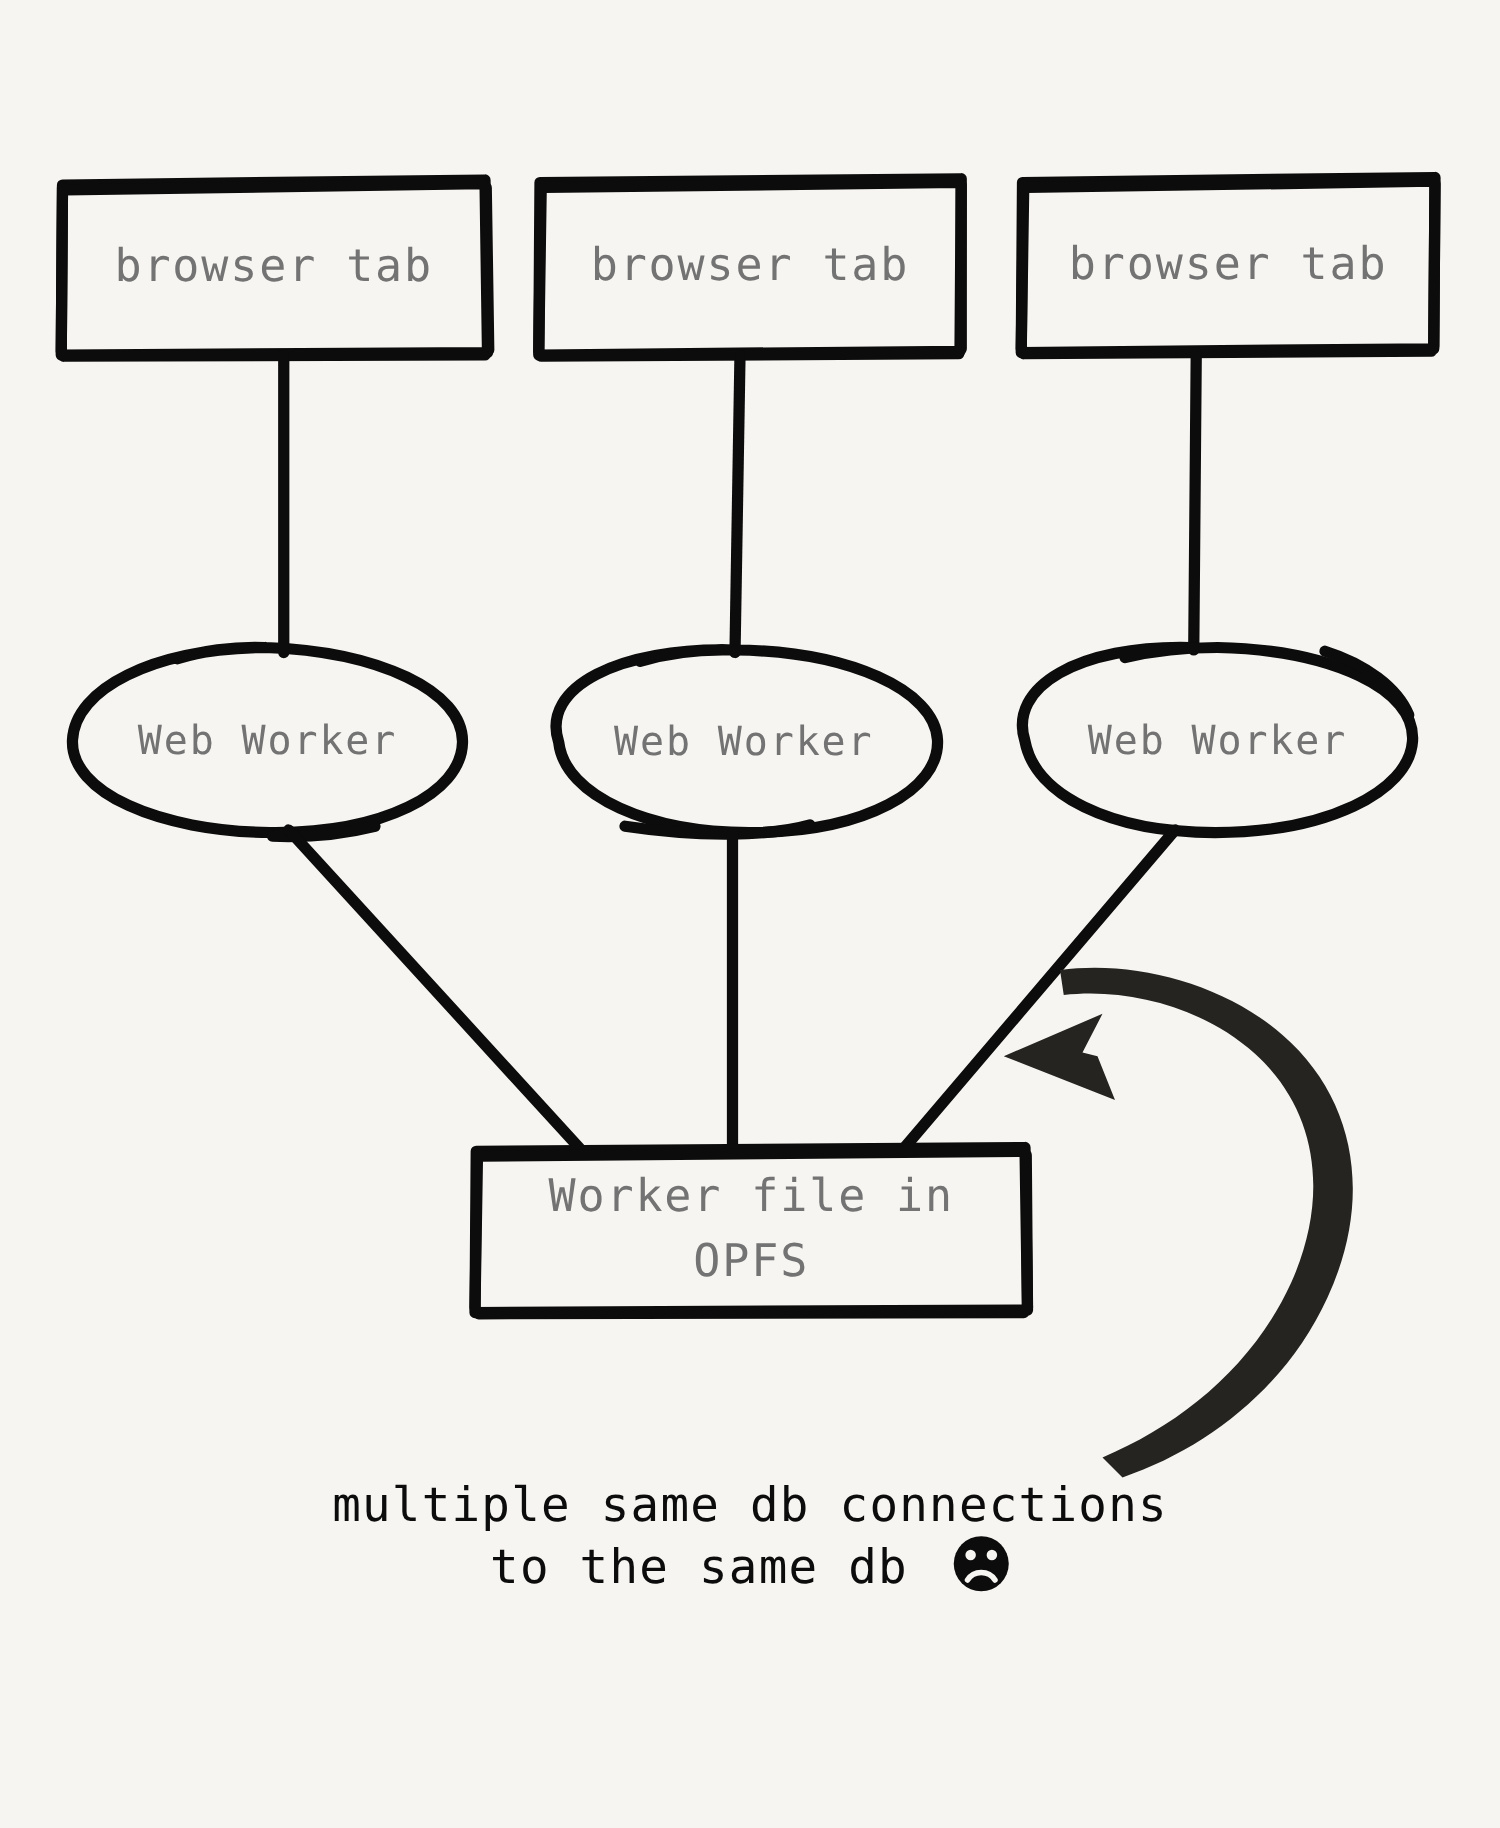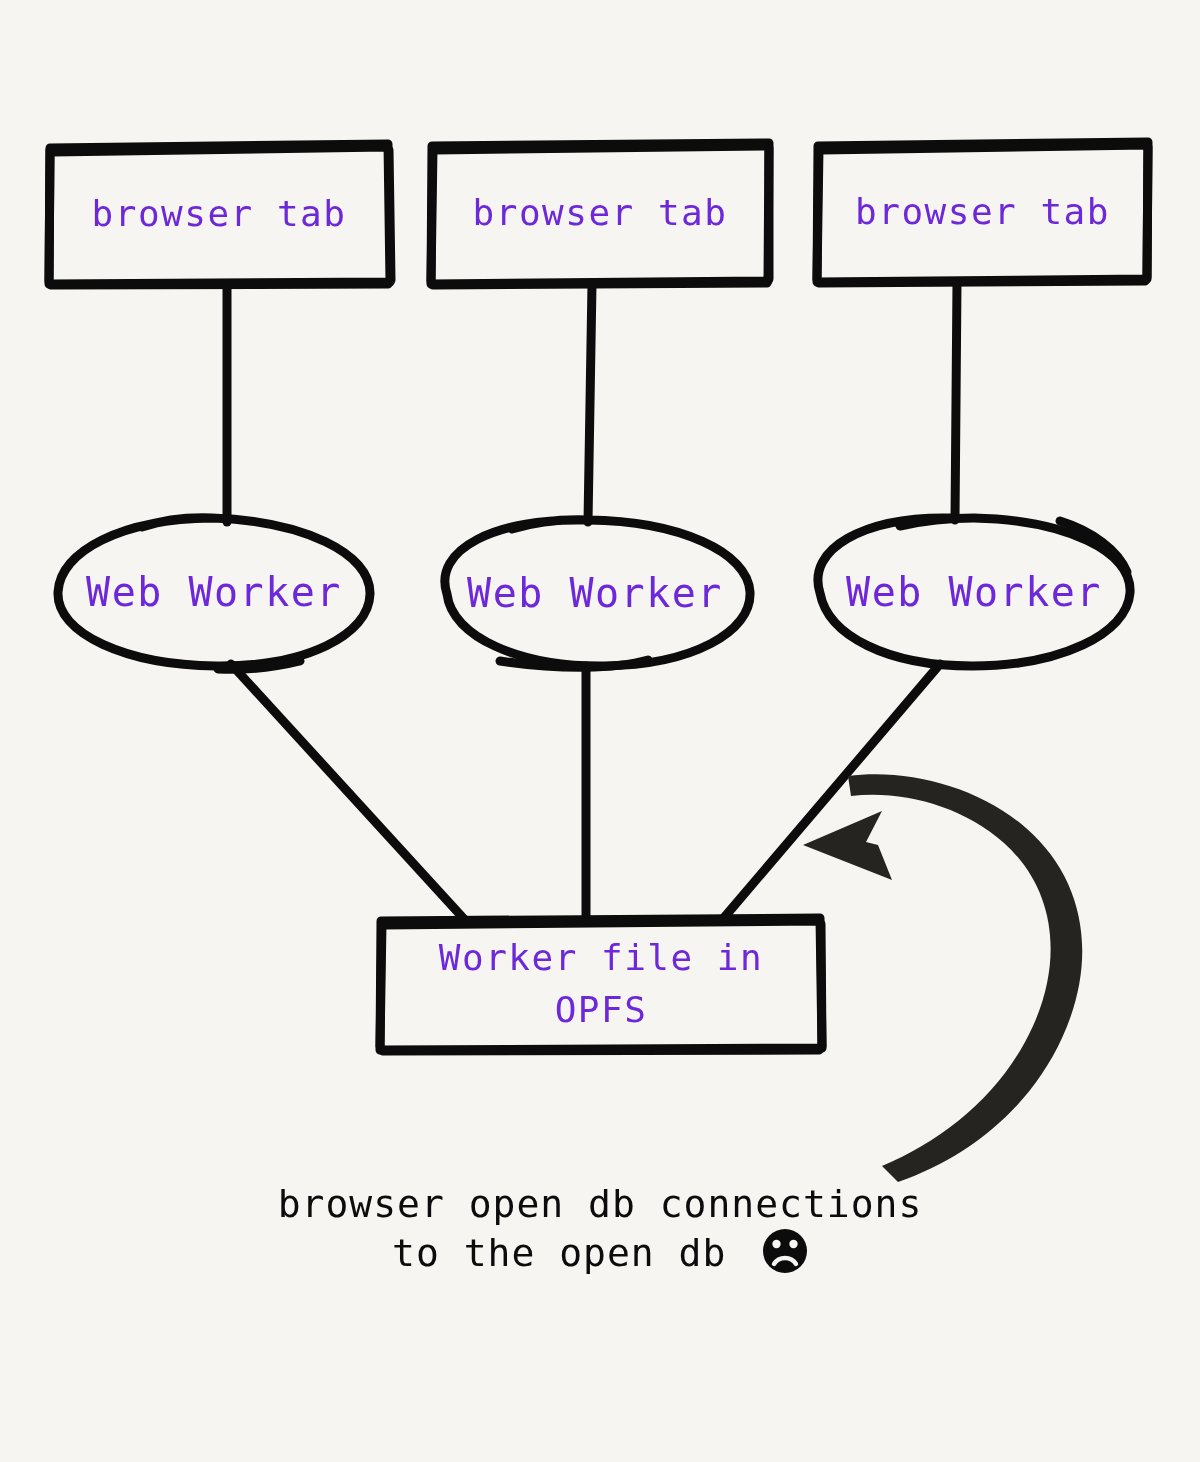--- a/index.html
+++ b/index.html
@@ -24,32 +24,32 @@
     width: 1200px;
     height: 1462px;
     display: block;
   }
   .node-label {
     position: absolute;
     display: flex;
     align-items: center;
     justify-content: center;
     text-align: center;
-    color: #6d28d9;
+    color: #737373;
     font-family: "DejaVu Sans Mono", monospace;
     letter-spacing: 1.5px;
     white-space: pre-line;
     line-height: 1.45;
     pointer-events: none;
   }
   .tab-label {
     font-size: 36px;
   }
   .worker-label {
-    font-size: 40px;
+    font-size: 32px;
   }
   .store-label {
     font-size: 36px;
   }
   .caption {
     position: absolute;
     left: 190px;
     top: 1180px;
     width: 820px;
     text-align: center;
@@ -162,17 +162,17 @@
   <div class="node-label tab-label" style="left:817px; top:142px; width:331px; height:140px;">browser tab</div>
 
   <div class="node-label worker-label" style="left:58px; top:518px; width:312px; height:148px;">Web Worker</div>
   <div class="node-label worker-label" style="left:440px; top:520px; width:310px; height:146px;">Web Worker</div>
   <div class="node-label worker-label" style="left:818px; top:518px; width:312px; height:148px;">Web Worker</div>
 
   <div class="node-label store-label" style="left:380px; top:918px; width:442px; height:132px;">Worker file in
 OPFS</div>
 
   <div class="caption">
-    <span class="caption-line">browser open db connections</span>
-    <span class="caption-line"><span>to the open db</span><span class="emoji-face">&nbsp;&nbsp;&nbsp;</span></span>
+    <span class="caption-line">multiple same db connections</span>
+    <span class="caption-line"><span>to the same db</span><span class="emoji-face">&nbsp;&nbsp;&nbsp;</span></span>
   </div>
 
 </div>
 
 </body></html>

